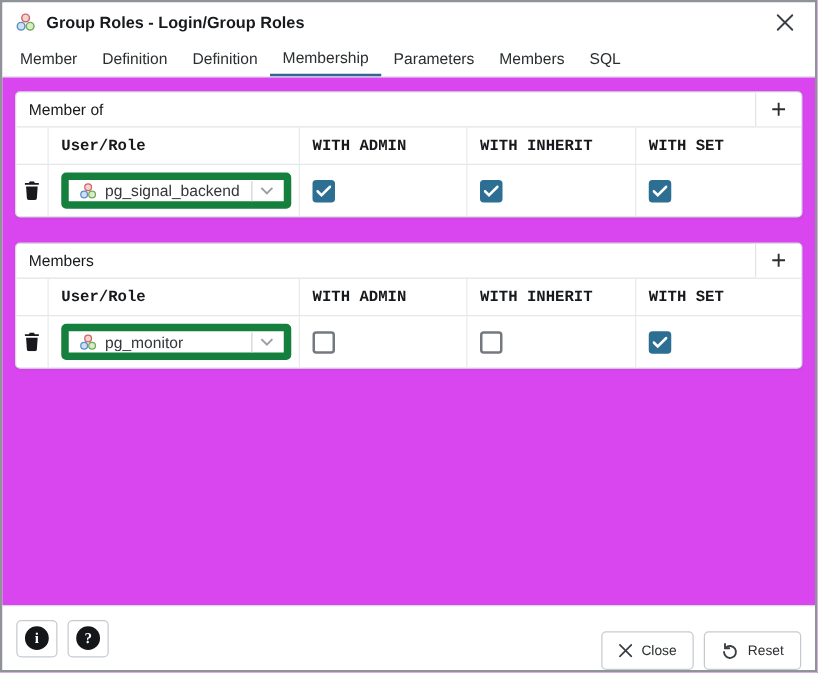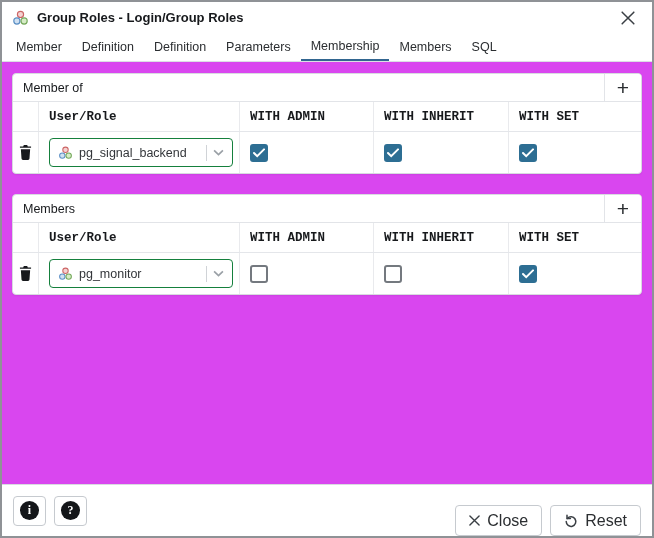--- a/index.html
+++ b/index.html
@@ -67,21 +67,21 @@
   .td { display: flex; align-items: center; border-right: 1px solid #e9eaed; overflow: hidden; }
   .td:last-child { border-right: none; }
   .td.txt { padding-left: 10px; font-family: Liberation Mono, monospace; }
   .th .td { font-weight: 700; font-size: 12.5px; color: #17191c; }
   .td.center { justify-content: center; }
 
   .trash-btn { background: none; border: none; cursor: pointer; display: flex; align-items: center; justify-content: center; width: 100%; height: 100%; }
 
   .select {
     margin-left: 10px; width: 184px; height: 29px;
-    border: 1px solid #15803d; border-radius: 4px; background: #fff;
+    border: 6px solid #15803d; border-radius: 4px; background: #fff;
     display: flex; align-items: center; gap: 6px; padding: 0 8px;
     cursor: pointer;
   }
   .select .lbl { flex: 1; font-size: 12.5px; color: #33363a; white-space: nowrap; overflow: hidden; }
   .select .sep { width: 1px; height: 16px; background: #d0d3d7; }
 
   .cb {
     width: 18px; height: 18px; margin-left: 10px;
     border: 2px solid #74797f; border-radius: 3px; background: #fff;
     display: inline-flex; align-items: center; justify-content: center; cursor: pointer;
@@ -101,21 +101,21 @@
   }
   .dot {
     width: 19px; height: 19px; border-radius: 50%; background: #141619; color: #fff;
     font-size: 12px; font-weight: 700; display: flex; align-items: center; justify-content: center;
     font-family: "Liberation Serif", serif;
   }
   .spacer { flex: 1; }
   .btn {
     height: 31px; border: 1px solid #c6cacf; border-radius: 4px; background: #fff;
     display: flex; align-items: center; gap: 7px; padding: 0 13px; cursor: pointer;
-    font-family: "Liberation Sans", sans-serif; font-size: 16px; color: #2b2e31; margin-top: 20px;
+    font-family: "Liberation Sans", sans-serif; font-size: 11px; color: #2b2e31; margin-top: 20px;
   }
   .btn.primary {
     background: var(--primary, #2d6e93); border-color: #245a7c; color: #fff;
   }
 </style>
 </head>
 <body>
 
 <div class="dialog">
 
@@ -134,22 +134,22 @@
             <path d="M1 1l10 10M11 1L1 11" stroke="#3a3f44" stroke-width="1.3" stroke-linecap="round"></path>
           </svg>
       </span>
     </button>
   </div>
 
   <div class="tabbar">
     <button class="tab">Member</button>
     <button class="tab">Definition</button>
     <button class="tab">Definition</button>
+    <button class="tab active">Membership</button>
     <button class="tab">Parameters</button>
-    <button class="tab active">Membership</button>
     <button class="tab">Members</button>
     <button class="tab">SQL</button>
   </div>
 
   <div class="content">
 
     <section class="panel">
       <div class="panel-head">
         <div class="panel-title">Member of</div>
         <button class="add-btn">

